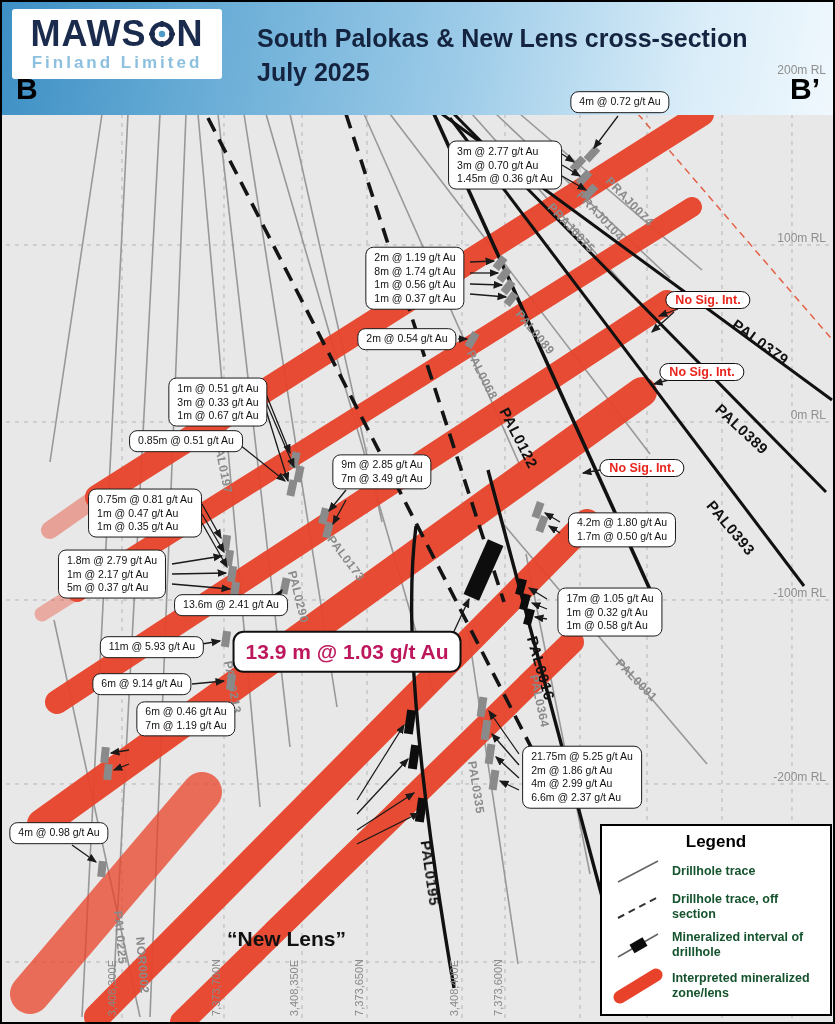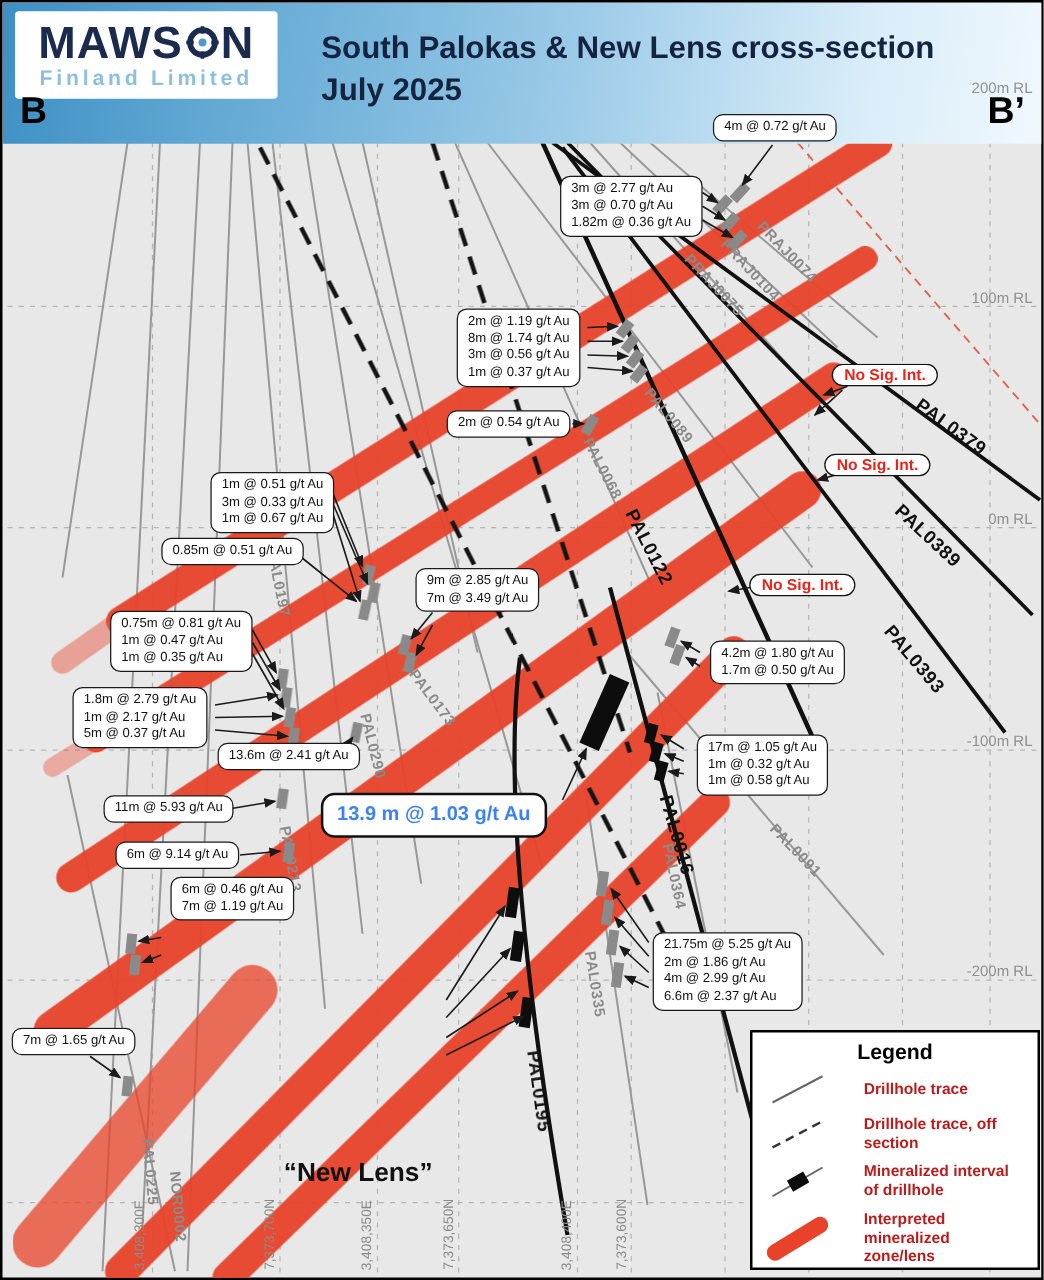--- a/index.html
+++ b/index.html
@@ -22,31 +22,31 @@
   
   .elev{position:absolute;right:7px;color:#8f8f8f;font-size:12px;z-index:45;}
   .coord{position:absolute;bottom:6px;color:#8a8a8a;font-size:11px;writing-mode:vertical-rl;transform:rotate(180deg);z-index:6;}
   
   .hole{position:absolute;font-size:12px;color:#8a8a8a;font-weight:bold;transform-origin:0 50%;white-space:nowrap;z-index:20;letter-spacing:.5px;}
   .hole.b{color:#111;font-size:15px;}
   
   .callout{position:absolute;transform:translate(-50%,-50%);background:#fff;border:1.2px solid #1a1a1a;
     border-radius:8px;padding:3px 8px;font-size:10.5px;line-height:1.3;text-align:left;color:#111;
     white-space:nowrap;z-index:30;font-weight:500;}
-  .callout.hl{border:2.2px solid #111;border-radius:11px;color:#3b82f6;font-weight:bold;font-size:16px;
+  .callout.hl{border:2.2px solid #111;border-radius:11px;color:#be185d;font-weight:bold;font-size:21px;
     line-height:1.35;padding:5px 11px;}
   .nosig{position:absolute;transform:translate(-50%,-50%);background:#fff;border:1.6px solid #111;border-radius:11px;
     color:#e8251c;font-weight:bold;font-size:12.5px;padding:1px 9px;white-space:nowrap;z-index:30;}
   .newlens{position:absolute;font-size:21px;font-weight:bold;color:#111;z-index:22;}
   
   .legend{position:absolute;left:598px;top:822px;width:232px;height:192px;background:#fff;border:2px solid #000;
     z-index:35;box-sizing:border-box;padding:6px 10px;}
   .legend-title{font-size:17px;font-weight:bold;text-align:center;color:#000;margin-bottom:4px;}
   .legend-item{display:flex;align-items:center;gap:8px;margin-bottom:6px;}
-  .legend-item span{font-size:12.5px;font-weight:bold;color:#b91c1c;line-height:1.2;margin-left:19px;}
+  .legend-item span{font-size:12.5px;font-weight:bold;color:#14532d;line-height:1.2;}
   .licon{flex:0 0 52px;}
 </style>
 </head>
 <body>
 
 <div id="stage">
 
   <svg class="canvas" width="835" height="1024" viewBox="0 0 835 1024">
     <defs>
       <marker id="ah" markerWidth="9" markerHeight="8" refX="6.5" refY="3" orient="auto">
@@ -249,26 +249,26 @@
   <div class="coord" style="left:351px">7,373,650N</div>
   <div class="coord" style="left:446px">3,408,400E</div>
   <div class="coord" style="left:490px">7,373,600N</div>
 
   <div class="callout" style="left:618px;top:100px">
       <div>4m @ 0.72 g/t Au</div>
     </div>
   <div class="callout" style="left:503px;top:163px">
       <div>3m @ 2.77 g/t Au</div>
       <div>3m @ 0.70 g/t Au</div>
-      <div>1.82m @ 0.36 g/t Au</div>
+      <div>1.45m @ 0.36 g/t Au</div>
     </div>
   <div class="callout" style="left:413px;top:276px">
       <div>2m @ 1.19 g/t Au</div>
       <div>8m @ 1.74 g/t Au</div>
-      <div>3m @ 0.56 g/t Au</div>
+      <div>1m @ 0.56 g/t Au</div>
       <div>1m @ 0.37 g/t Au</div>
     </div>
   <div class="callout" style="left:405px;top:337px">
       <div>2m @ 0.54 g/t Au</div>
     </div>
   <div class="callout" style="left:216px;top:400px">
       <div>1m @ 0.51 g/t Au</div>
       <div>3m @ 0.33 g/t Au</div>
       <div>1m @ 0.67 g/t Au</div>
     </div>
@@ -285,21 +285,21 @@
       <div>1m @ 0.35 g/t Au</div>
     </div>
   <div class="callout" style="left:110px;top:572px">
       <div>1.8m @ 2.79 g/t Au</div>
       <div>1m @ 2.17 g/t Au</div>
       <div>5m @ 0.37 g/t Au</div>
     </div>
   <div class="callout" style="left:229px;top:603px">
       <div>13.6m @ 2.41 g/t Au</div>
     </div>
-  <div class="callout" style="left:133px;top:645px">
+  <div class="callout" style="left:150px;top:645px">
       <div>11m @ 5.93 g/t Au</div>
     </div>
   <div class="callout" style="left:140px;top:682px">
       <div>6m @ 9.14 g/t Au</div>
     </div>
   <div class="callout hl" style="left:345px;top:650px">
       <div>13.9 m @ 1.03 g/t Au</div>
     </div>
   <div class="callout" style="left:620px;top:528px">
       <div>4.2m @ 1.80 g/t Au</div>
@@ -314,21 +314,21 @@
       <div>6m @ 0.46 g/t Au</div>
       <div>7m @ 1.19 g/t Au</div>
     </div>
   <div class="callout" style="left:580px;top:775px">
       <div>21.75m @ 5.25 g/t Au</div>
       <div>2m @ 1.86 g/t Au</div>
       <div>4m @ 2.99 g/t Au</div>
       <div>6.6m @ 2.37 g/t Au</div>
     </div>
   <div class="callout" style="left:57px;top:831px">
-      <div>7m @ 1.65 g/t Au</div>
+      <div>4m @ 0.98 g/t Au</div>
     </div>
 
   <div class="nosig" style="left:706px;top:298px">No Sig. Int.</div>
   <div class="nosig" style="left:700px;top:370px">No Sig. Int.</div>
   <div class="nosig" style="left:640px;top:466px">No Sig. Int.</div>
 
   <div class="newlens" style="left:225px;top:925px">“New Lens”</div>
 
   <div class="header">
     <div class="logo">

